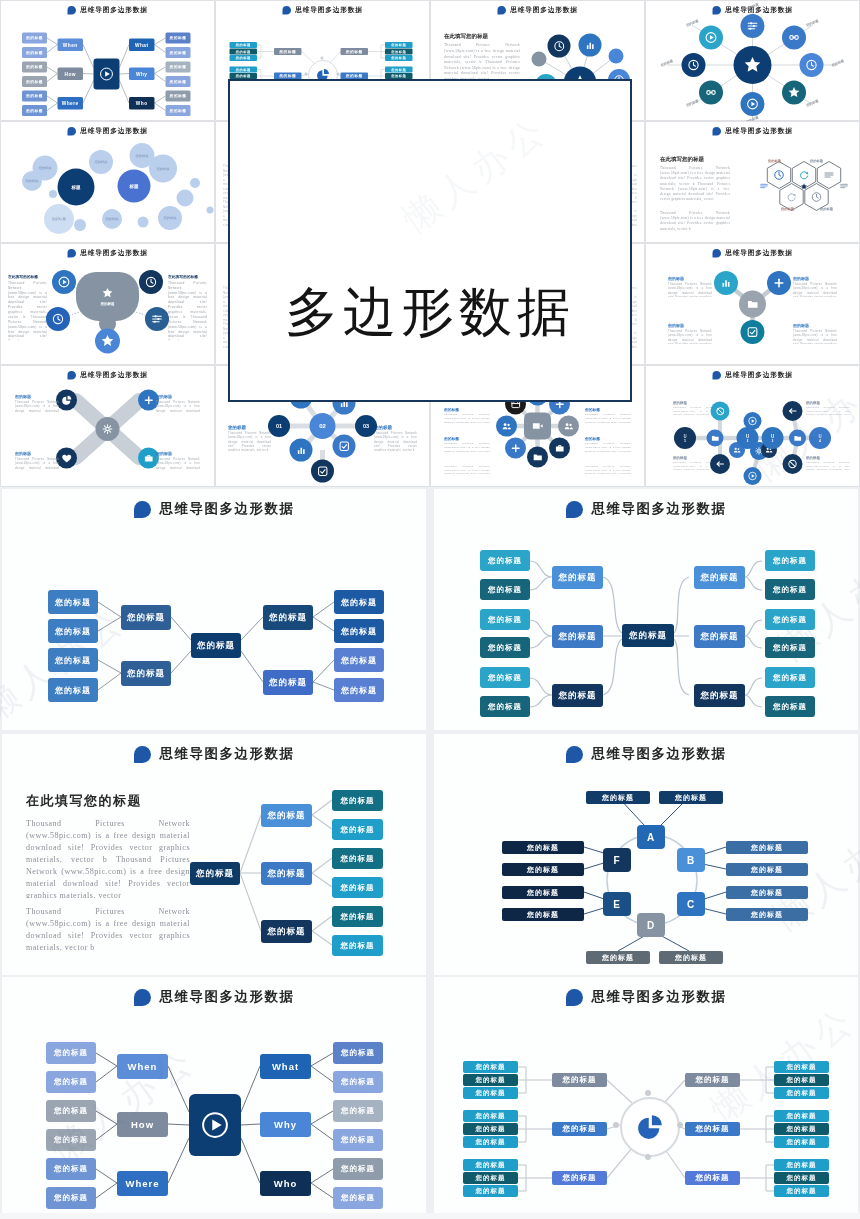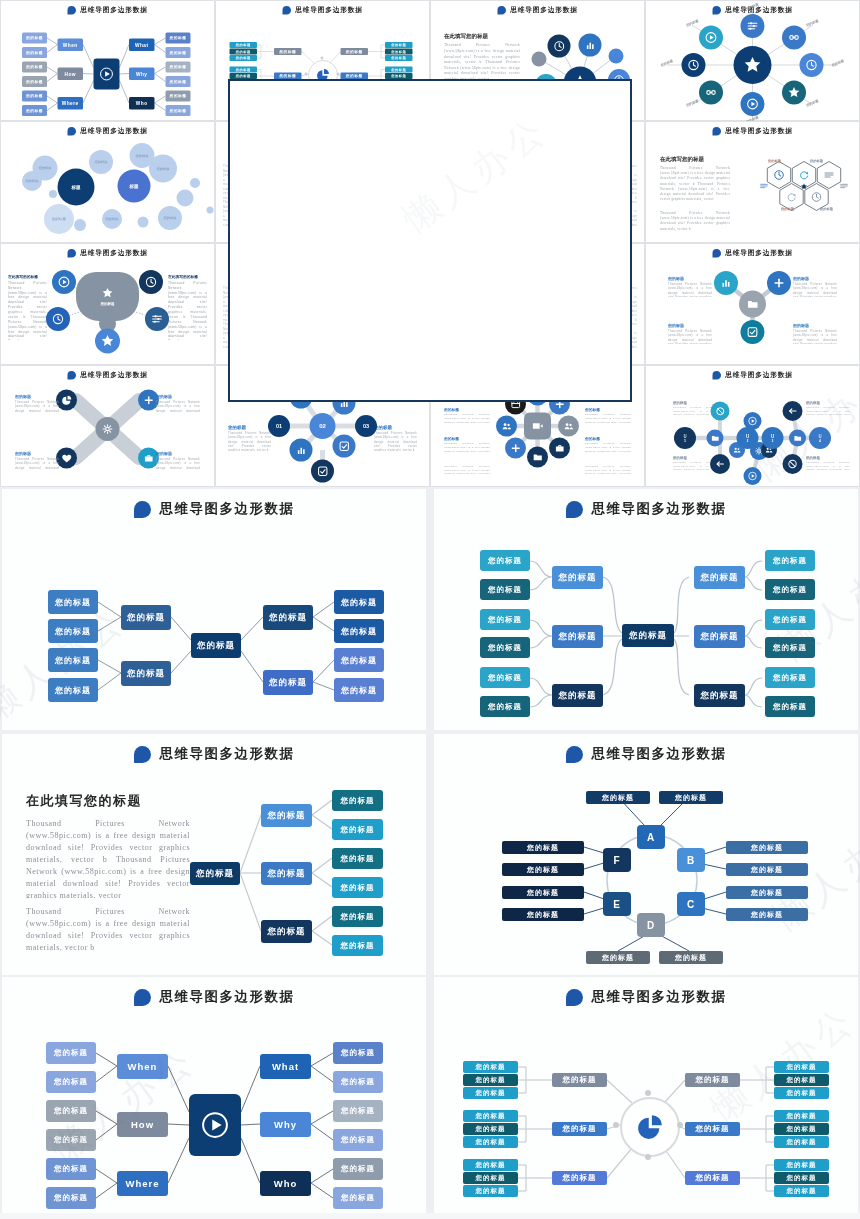--- a/index.html
+++ b/index.html
@@ -1124,20 +1124,21 @@
           </svg>
         </div>
         <div class="circ" style="left: 211px; top: 113px; width: 6px; height: 6px; background: rgb(201, 206, 211);"></div>
         <div class="circ" style="left: 211px; top: 177px; width: 6px; height: 6px; background: rgb(201, 206, 211);"></div>
         <div class="circ" style="left: 179px; top: 145px; width: 6px; height: 6px; background: rgb(201, 206, 211);"></div>
         <div class="circ" style="left: 243px; top: 145px; width: 6px; height: 6px; background: rgb(201, 206, 211);"></div>
       </div>
     </div>
 
   <div class="cover">
+    <div class="l3">多边形数据</div>
   </div>
 
   <div class="wm" style="left:392px;top:150px;opacity:.05">懒人办公</div>
   <div class="wm" style="left:742px;top:398px">懒人办公</div>
   <div class="wm" style="left:768px;top:578px">懒人办公</div>
   <div class="wm" style="left:-30px;top:640px">懒人办公</div>
   <div class="wm" style="left:762px;top:848px">懒人办公</div>
   <div class="wm" style="left:40px;top:1080px">懒人办公</div>
   <div class="wm" style="left:700px;top:1040px;opacity:.06">懒人办公</div>
   <div class="band"></div>

